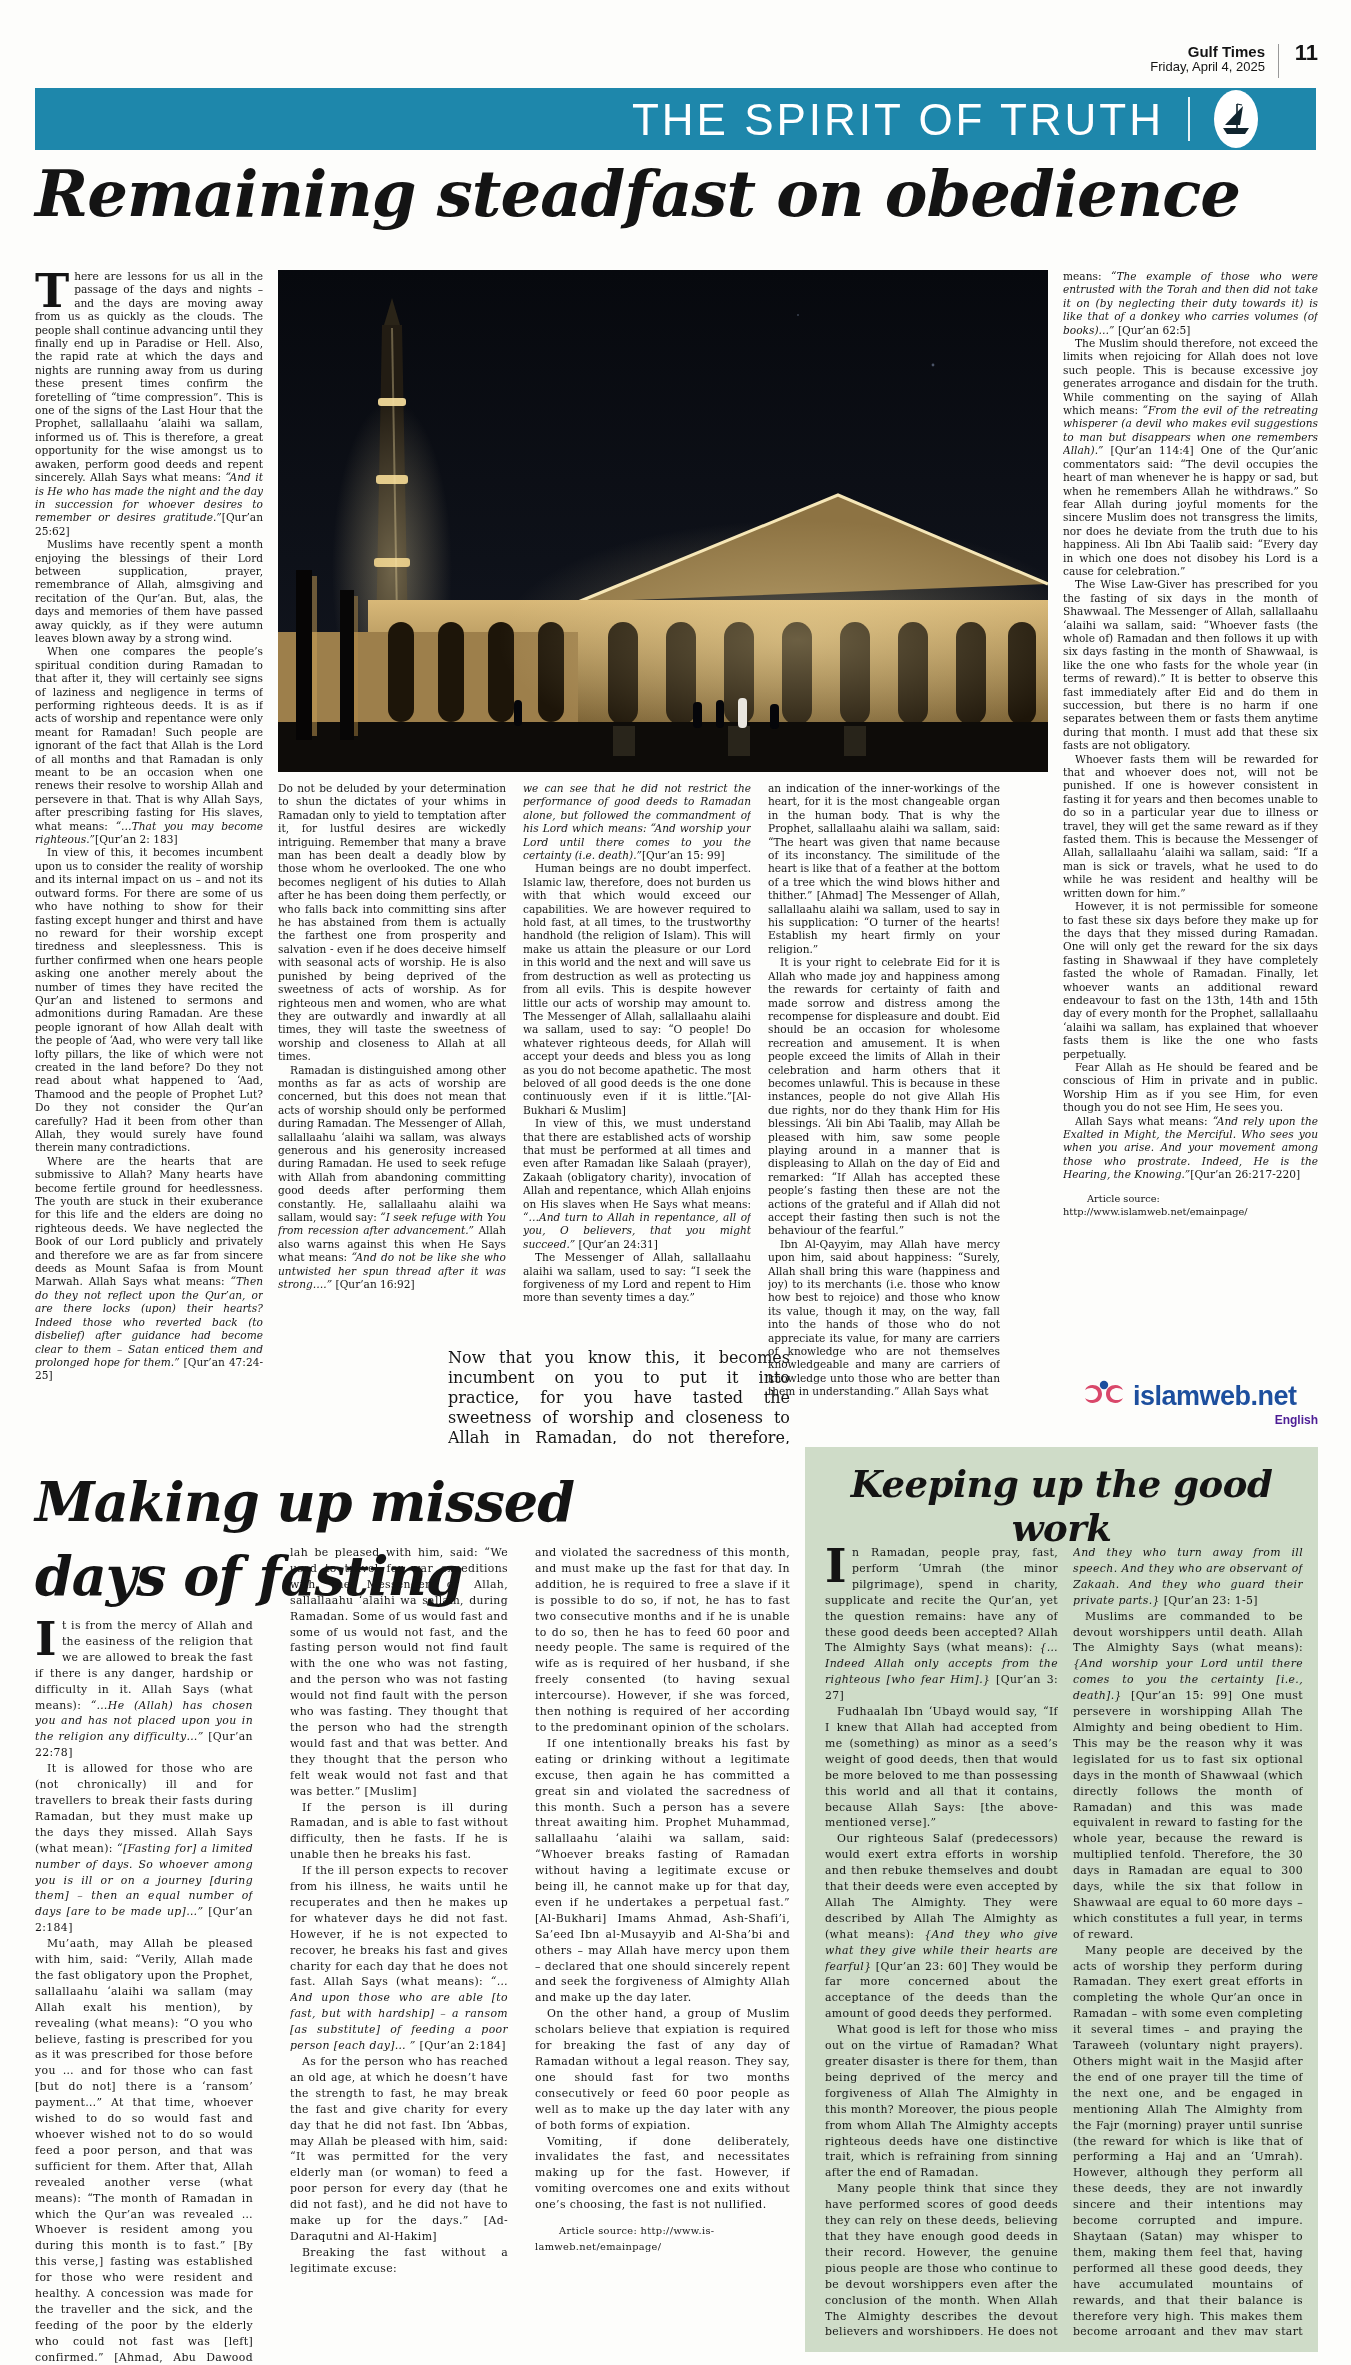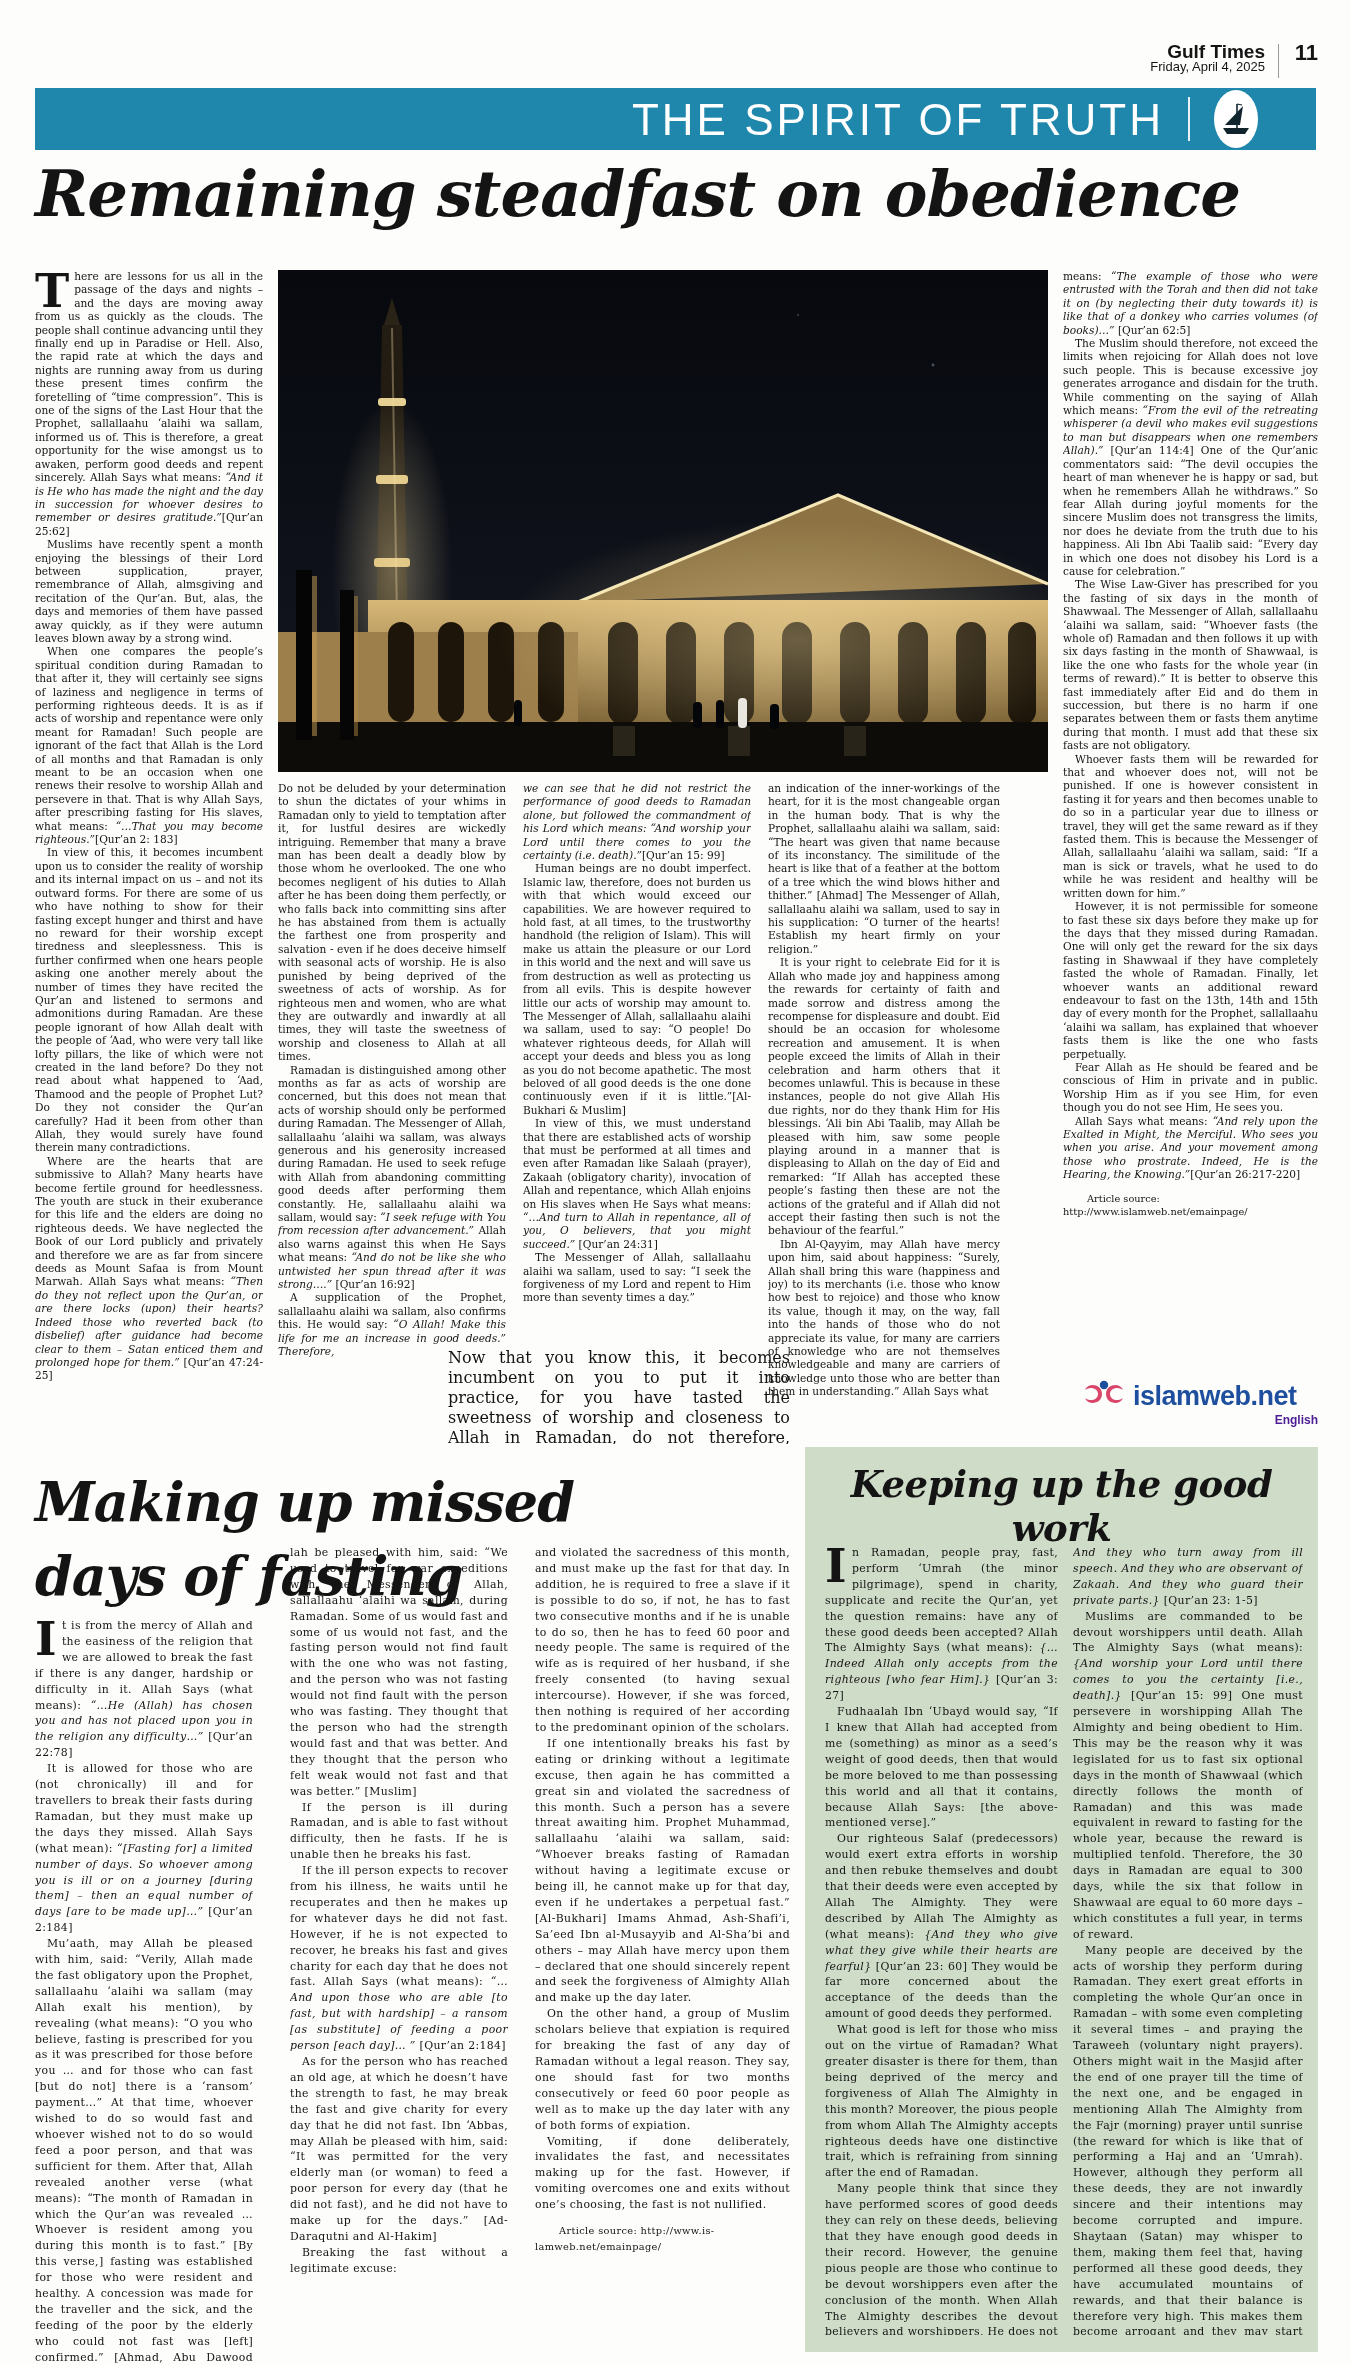--- a/index.html
+++ b/index.html
@@ -1,20 +1,20 @@
 <!DOCTYPE html>
 <html><head>
 <meta charset="utf-8">
 <style>
   html,body{margin:0;padding:0;background:#e8e8e8;}
   #page{position:relative;width:1351px;height:2365px;background:#fdfdfb;margin:0 auto;overflow:hidden;
         font-family:"DejaVu Serif","Liberation Serif",serif;color:#141414;}
   
   .hmeta{position:absolute;top:44px;right:86px;text-align:right;font-family:"Liberation Sans",sans-serif;line-height:15px;}
-  .hpaper{font-weight:bold;font-size:19px;}
+  .hpaper{font-weight:bold;font-size:15px;}
   .hdate{font-size:13px;}
   .hdiv{position:absolute;top:44px;right:72px;width:1px;height:34px;background:#999;}
   .hpage{position:absolute;top:40px;right:33px;font-family:"Liberation Sans",sans-serif;font-weight:bold;font-size:22px;}
   .banner{position:absolute;left:35px;top:88px;width:1281px;height:62px;}
   .banner-title{position:absolute;right:152px;top:7px;color:#fff;font-family:"Liberation Sans",sans-serif;
      font-weight:200;font-size:44px;letter-spacing:3px;}
   .banner-div{position:absolute;right:126px;top:9px;width:2px;height:44px;background:rgba(255,255,255,.9);}
   .banner-logo{position:absolute;right:58px;top:2px;width:44px;height:58px;background:#fff;border-radius:50%;
      display:flex;align-items:center;justify-content:center;}
   
@@ -148,21 +148,20 @@
   <div class="bodycol" style="left:35px;top:270px;width:228px;height:1165px;">
       <p class="para fi"><span class="dropcap">T</span><span class="sg-n">here are lessons for us all in the passage of the days and nights – and the days are moving away from us as quickly as the clouds. The people shall continue advancing until they finally end up in Paradise or Hell. Also, the rapid rate at which the days and nights are running away from us during these present times confirm the foretelling of “time compression”. This is one of the signs of the Last Hour that the Prophet, sallallaahu ‘alaihi wa sallam, informed us of. This is therefore, a great opportunity for the wise amongst us to awaken, perform good deeds and repent sincerely. Allah Says what means: </span><span class="sg-i">“And it is He who has made the night and the day in succession for whoever desires to remember or desires gratitude.”</span><span class="sg-n">[Qur’an 25:62]</span></p>
       <p class="para"><span class="sg-n">Muslims have recently spent a month enjoying the blessings of their Lord between supplication, prayer, remembrance of Allah, almsgiving and recitation of the Qur’an. But, alas, the days and memories of them have passed away quickly, as if they were autumn leaves blown away by a strong wind.</span></p>
       <p class="para"><span class="sg-n">When one compares the people’s spiritual condition during Ramadan to that after it, they will certainly see signs of laziness and negligence in terms of performing righteous deeds. It is as if acts of worship and repentance were only meant for Ramadan! Such people are ignorant of the fact that Allah is the Lord of all months and that Ramadan is only meant to be an occasion when one renews their resolve to worship Allah and persevere in that. That is why Allah Says, after prescribing fasting for His slaves, what means: </span><span class="sg-i">“…That you may become righteous.”</span><span class="sg-n">[Qur’an 2: 183]</span></p>
       <p class="para"><span class="sg-n">In view of this, it becomes incumbent upon us to consider the reality of worship and its internal impact on us – and not its outward forms. For there are some of us who have nothing to show for their fasting except hunger and thirst and have no reward for their worship except tiredness and sleeplessness. This is further confirmed when one hears people asking one another merely about the number of times they have recited the Qur’an and listened to sermons and admonitions during Ramadan. Are these people ignorant of how Allah dealt with the people of ‘Aad, who were very tall like lofty pillars, the like of which were not created in the land before? Do they not read about what happened to ‘Aad, Thamood and the people of Prophet Lut? Do they not consider the Qur’an carefully? Had it been from other than Allah, they would surely have found therein many contradictions.</span></p>
       <p class="para"><span class="sg-n">Where are the hearts that are submissive to Allah? Many hearts have become fertile ground for heedlessness. The youth are stuck in their exuberance for this life and the elders are doing no righteous deeds. We have neglected the Book of our Lord publicly and privately and therefore we are as far from sincere deeds as Mount Safaa is from Mount Marwah. Allah Says what means: </span><span class="sg-i">“Then do they not reflect upon the Qur’an, or are there locks (upon) their hearts? Indeed those who reverted back (to disbelief) after guidance had become clear to them – Satan enticed them and prolonged hope for them.”</span><span class="sg-n"> [Qur’an 47:24-25]</span></p>
     </div>
   <div class="bodycol" style="left:278px;top:782px;width:228px;height:655px;">
       <p class="para fi"><span class="sg-n">Do not be deluded by your determination to shun the dictates of your whims in Ramadan only to yield to temptation after it, for lustful desires are wickedly intriguing. Remember that many a brave man has been dealt a deadly blow by those whom he overlooked. The one who becomes negligent of his duties to Allah after he has been doing them perfectly, or who falls back into committing sins after he has abstained from them is actually the farthest one from prosperity and salvation - even if he does deceive himself with seasonal acts of worship. He is also punished by being deprived of the sweetness of acts of worship. As for righteous men and women, who are what they are outwardly and inwardly at all times, they will taste the sweetness of worship and closeness to Allah at all times.</span></p>
       <p class="para"><span class="sg-n">Ramadan is distinguished among other months as far as acts of worship are concerned, but this does not mean that acts of worship should only be performed during Ramadan. The Messenger of Allah, sallallaahu ‘alaihi wa sallam, was always generous and his generosity increased during Ramadan. He used to seek refuge with Allah from abandoning committing good deeds after performing them constantly. He, sallallaahu alaihi wa sallam, would say: </span><span class="sg-i">“I seek refuge with You from recession after advancement.”</span><span class="sg-n"> Allah also warns against this when He Says what means: </span><span class="sg-i">“And do not be like she who untwisted her spun thread after it was strong….”</span><span class="sg-n"> [Qur’an 16:92]</span></p>
-      <p class="para"><span class="sg-n">A supplication of the Prophet, sallallaahu alaihi wa sallam, also confirms this. He would say: </span><span class="sg-i">“O Allah! Make this life for me an increase in good deeds.” Therefore,</span></p>
     </div>
   <div class="bodycol" style="left:523px;top:782px;width:228px;height:560px;">
       <p class="para fi"><span class="sg-i">we can see that he did not restrict the performance of good deeds to Ramadan alone, but followed the commandment of his Lord which means: “And worship your Lord until there comes to you the certainty (i.e. death).”</span><span class="sg-n">[Qur’an 15: 99]</span></p>
       <p class="para"><span class="sg-n">Human beings are no doubt imperfect. Islamic law, therefore, does not burden us with that which would exceed our capabilities. We are however required to hold fast, at all times, to the trustworthy handhold (the religion of Islam). This will make us attain the pleasure or our Lord in this world and the next and will save us from destruction as well as protecting us from all evils. This is despite however little our acts of worship may amount to. The Messenger of Allah, sallallaahu alaihi wa sallam, used to say: “O people! Do whatever righteous deeds, for Allah will accept your deeds and bless you as long as you do not become apathetic. The most beloved of all good deeds is the one done continuously even if it is little.”[Al-Bukhari &amp; Muslim]</span></p>
       <p class="para"><span class="sg-n">In view of this, we must understand that there are established acts of worship that must be performed at all times and even after Ramadan like Salaah (prayer), Zakaah (obligatory charity), invocation of Allah and repentance, which Allah enjoins on His slaves when He Says what means: </span><span class="sg-i">“…And turn to Allah in repentance, all of you, O believers, that you might succeed.”</span><span class="sg-n"> [Qur’an 24:31]</span></p>
       <p class="para"><span class="sg-n">The Messenger of Allah, sallallaahu alaihi wa sallam, used to say: “I seek the forgiveness of my Lord and repent to Him more than seventy times a day.”</span></p>
     </div>
   <div class="bodycol widecol" style="left:448px;top:1348px;width:342px;height:96px;">
       <p class="para fi"><span class="sg-n">Now that you know this, it becomes incumbent on you to put it into practice, for you have tasted the sweetness of worship and closeness to Allah in Ramadan, do not therefore, ruin that with your sins. Moreover, the continued observation of acts of worship or negligence in them is</span></p>
     </div>

